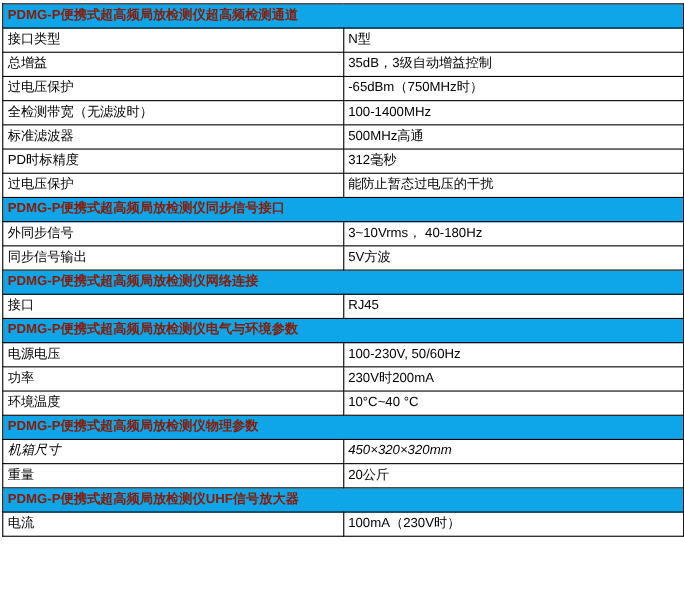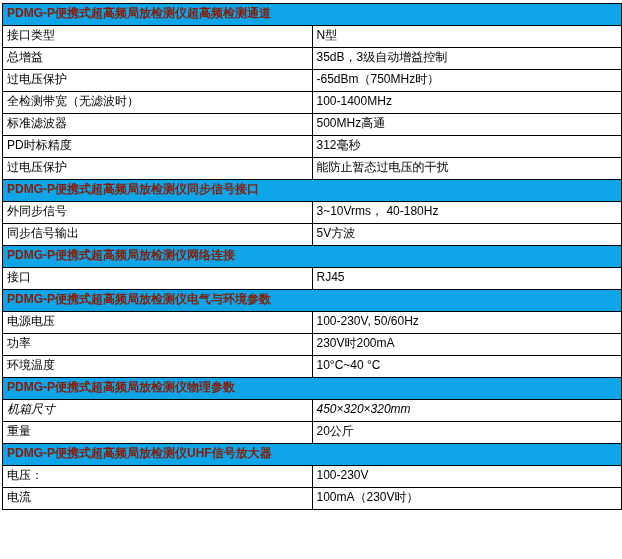--- a/index.html
+++ b/index.html
@@ -116,21 +116,17 @@
         <td class="c-value">450×320×320mm</td>
       </tr>
       <tr class="">
         <td class="c-label">重量</td>
         <td class="c-value">20公斤</td>
       </tr>
       <tr class="section-row">
         <td colspan="2">PDMG-P便携式超高频局放检测仪UHF信号放大器</td>
       </tr>
       <tr class="">
-        <td class="c-label">电压：</td>
-        <td class="c-value">100-230V</td>
-      </tr>
-      <tr class="">
         <td class="c-label">电流</td>
         <td class="c-value">100mA（230V时）</td>
       </tr>
     </tbody>
 </table>
 
 </body></html>

